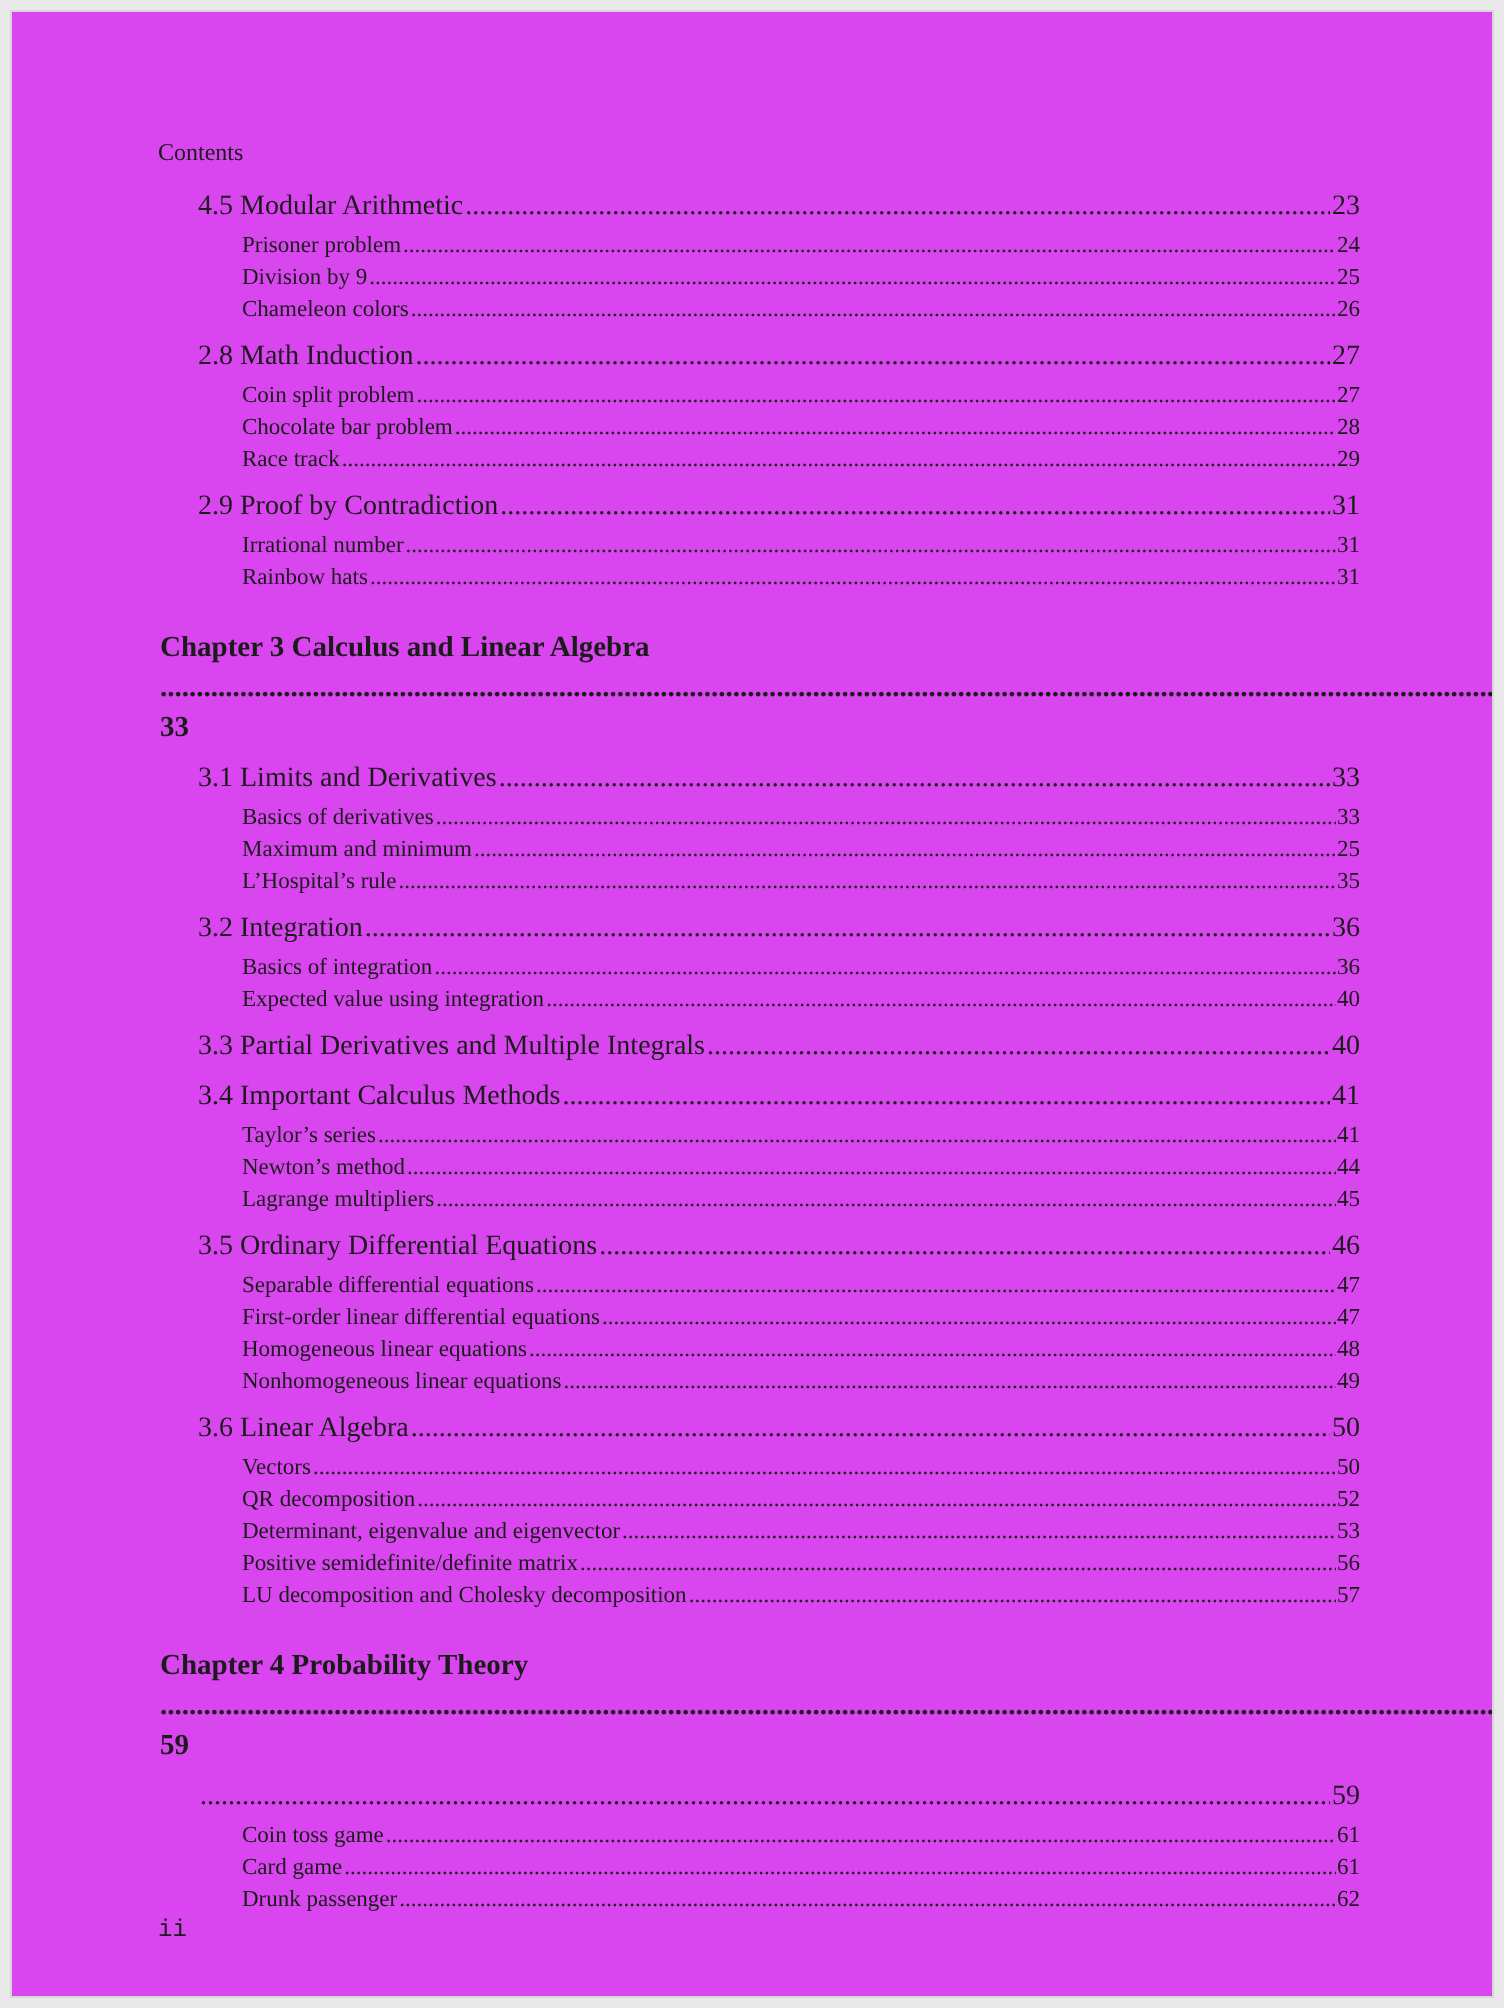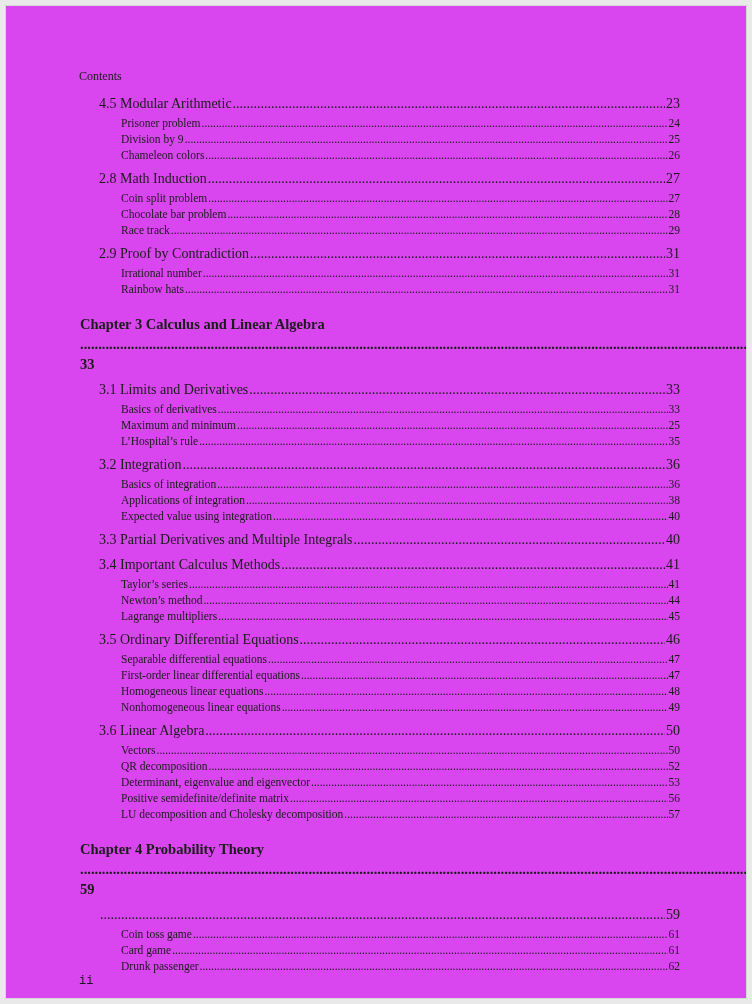--- a/index.html
+++ b/index.html
@@ -169,25 +169,20 @@
           <span class="toc-label">3.2 Integration</span>
           <span class="leader"></span>
           <span class="toc-page">36</span>
         </div>
         <div class="toc-row row-sub">
           <span class="toc-label">Basics of integration</span>
           <span class="leader"></span>
           <span class="toc-page">36</span>
         </div>
         <div class="toc-row row-sub">
-          <span class="toc-label">Applications of integration</span>
-          <span class="leader"></span>
-          <span class="toc-page">38</span>
-        </div>
-        <div class="toc-row row-sub">
           <span class="toc-label">Expected value using integration</span>
           <span class="leader"></span>
           <span class="toc-page">40</span>
         </div>
         <div class="toc-row row-section">
           <span class="toc-label">3.3 Partial Derivatives and Multiple Integrals</span>
           <span class="leader"></span>
           <span class="toc-page">40</span>
         </div>
         <div class="toc-row row-section">

